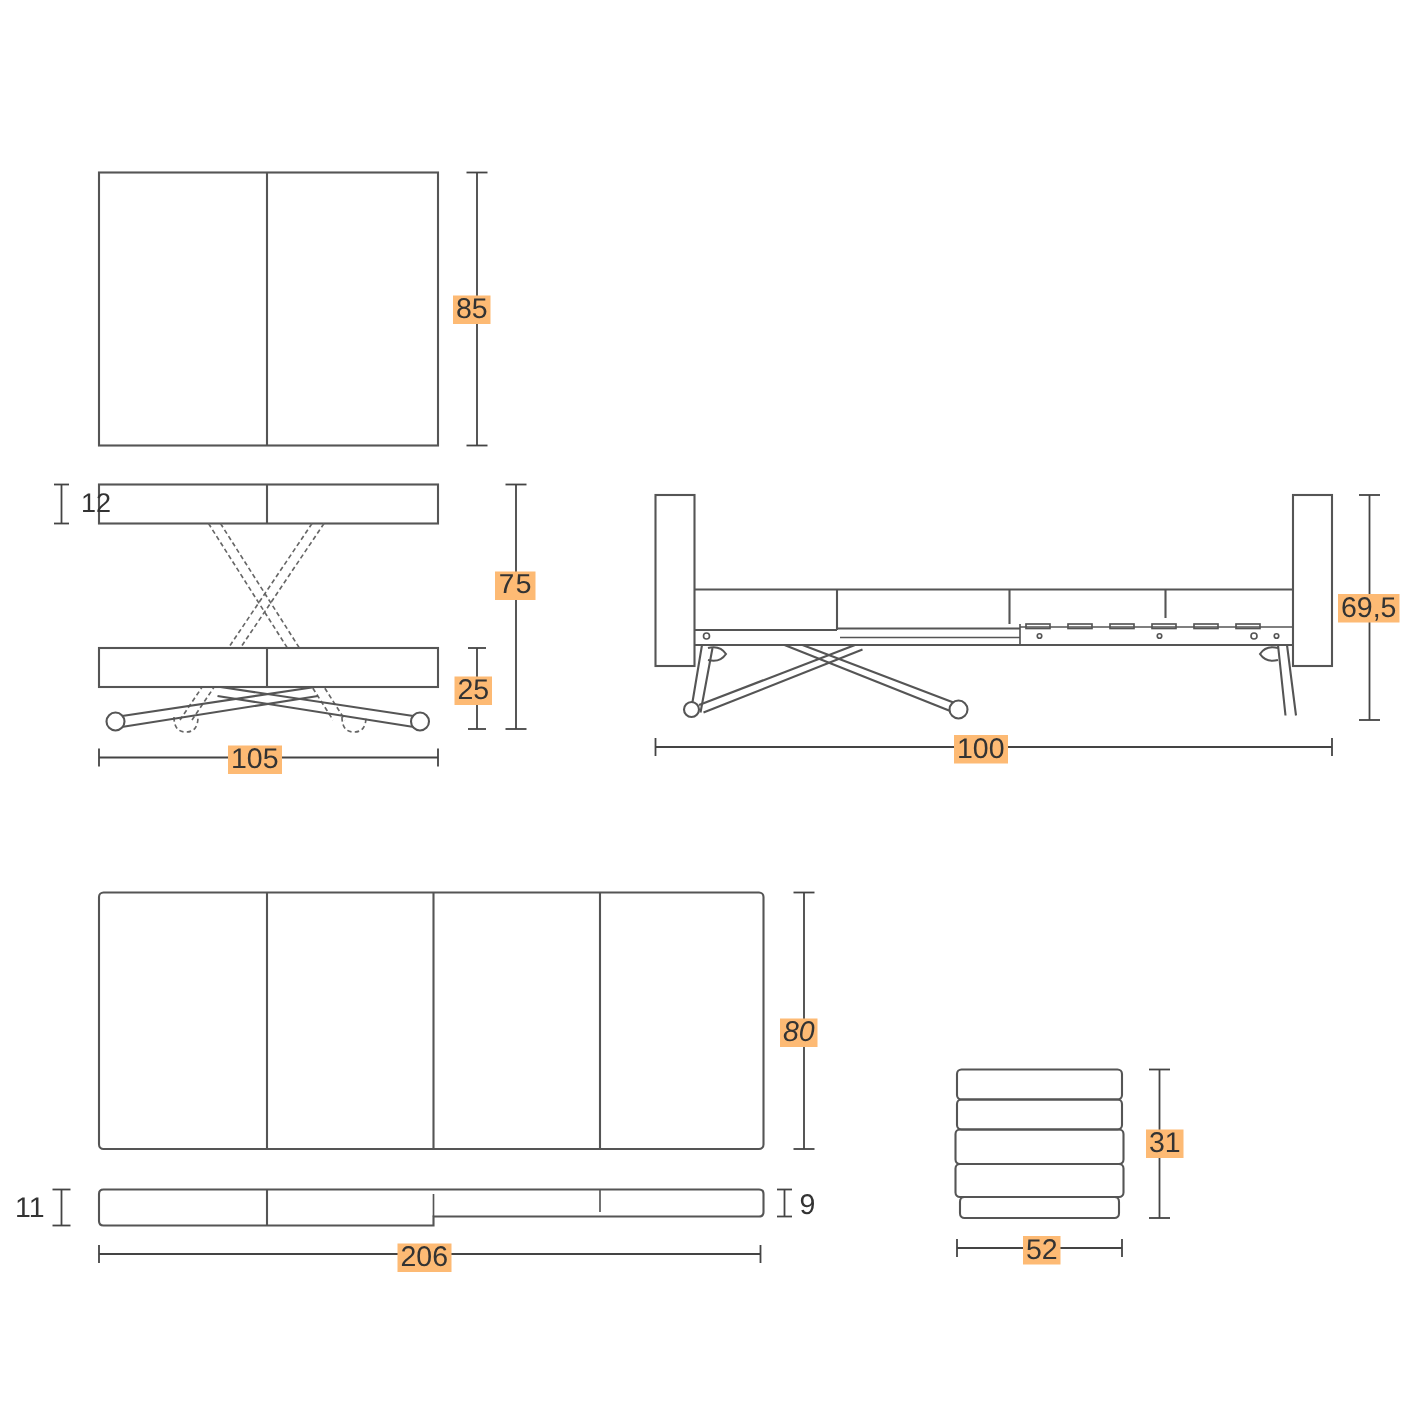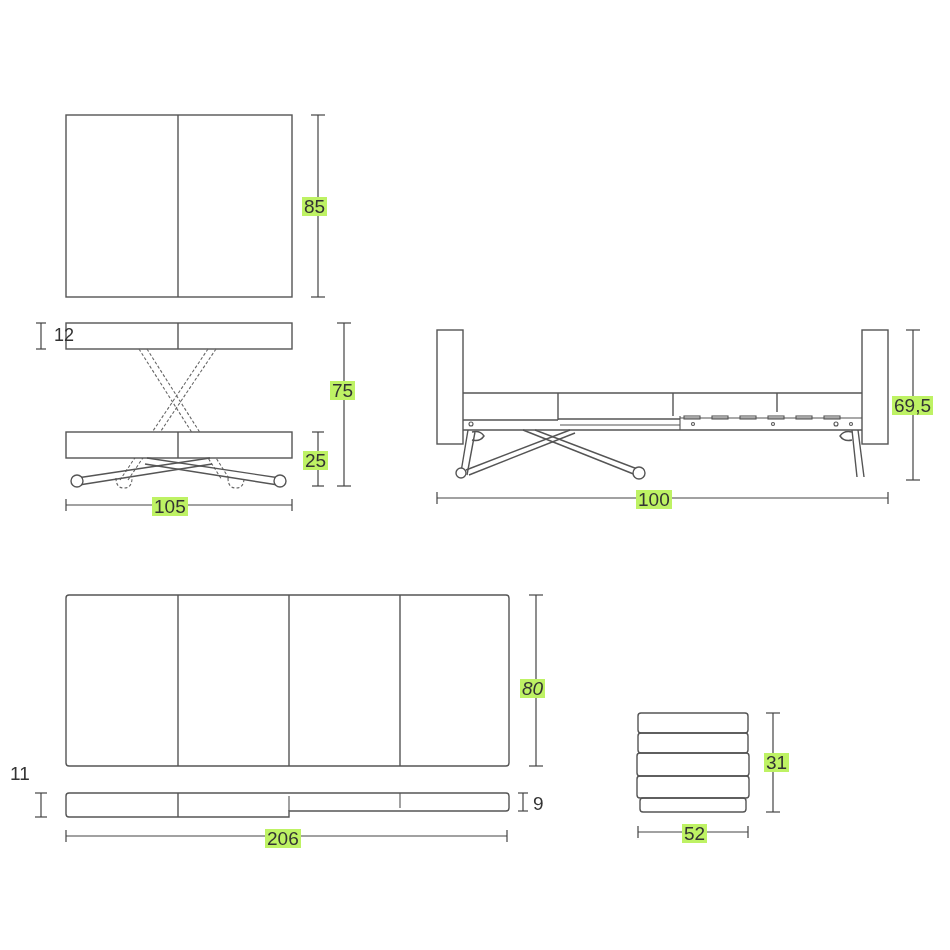--- a/index.html
+++ b/index.html
@@ -3,21 +3,21 @@
 <meta charset="utf-8">
 <style>
   html, body { margin: 0; padding: 0; background: #ffffff; }
   body { width: 950px; height: 950px; position: relative; overflow: hidden; font-family: "Liberation Sans", sans-serif; }
   svg { position: absolute; left: 0; top: 0; }
   .ln { stroke: #555555; stroke-width: 1.4; fill: none; }
   .thin { stroke: #555555; stroke-width: 1.1; fill: none; }
   .fillw { fill: #ffffff; stroke: #555555; stroke-width: 1.4; }
   .dash { stroke: #666666; stroke-width: 1.1; fill: none; stroke-dasharray: 3 2; }
   .dim { stroke: #444444; stroke-width: 1.2; fill: none; }
-  .lbl { position: absolute; font-size: 19px; color: #333333; background: #bef264; padding: 0 2px; line-height: 1; white-space: nowrap; }
+  .lbl { position: absolute; font-size: 19px; color: #333333; background: #fdba74; padding: 0 2px; line-height: 1; white-space: nowrap; }
 </style>
 </head>
 <body>
 
 <svg width="950" height="950" viewBox="0 0 950 950">
 
   <g>
     <rect class="ln" x="66" y="115" width="226" height="182"></rect>
     <line class="ln" x1="178" y1="115" x2="178" y2="297"></line>
 
@@ -158,23 +158,23 @@
     <line class="dim" x1="766" y1="812" x2="780" y2="812"></line>
 
     <line class="dim" x1="638" y1="832" x2="748" y2="832"></line>
     <line class="dim" x1="638" y1="826" x2="638" y2="838"></line>
     <line class="dim" x1="748" y1="826" x2="748" y2="838"></line>
   </g>
 </svg>
 
 <div class="lbl" style="left:302px; top:197px;">85</div>
 <div class="lbl" style="left:28px; top:326px; font-size:18px; background:transparent;margin-left:24px;">12</div>
-<div class="lbl" style="left:330px; top:381px;">75</div>
+<div class="lbl" style="left:330px; top:381px;font-family:Liberation Mono, monospace;">75</div>
 <div class="lbl" style="left:303px; top:451px;">25</div>
 <div class="lbl" style="left:152px; top:497px;">105</div>
 <div class="lbl" style="left:892px; top:396px;">69,5</div>
 <div class="lbl" style="left:636px; top:490px;">100</div>
 <div class="lbl" style="left:520px; top:679px;font-style:italic;">80</div>
-<div class="lbl" style="left:8px; top:764px; background:transparent;">11</div>
+<div class="lbl" style="left:8px; top:796px; background:transparent;">11</div>
 <div class="lbl" style="left:531px; top:794px; background:transparent;">9</div>
 <div class="lbl" style="left:265px; top:829px;">206</div>
 <div class="lbl" style="left:764px; top:753px;">31</div>
 <div class="lbl" style="left:682px; top:824px;">52</div>
 
 </body></html>

